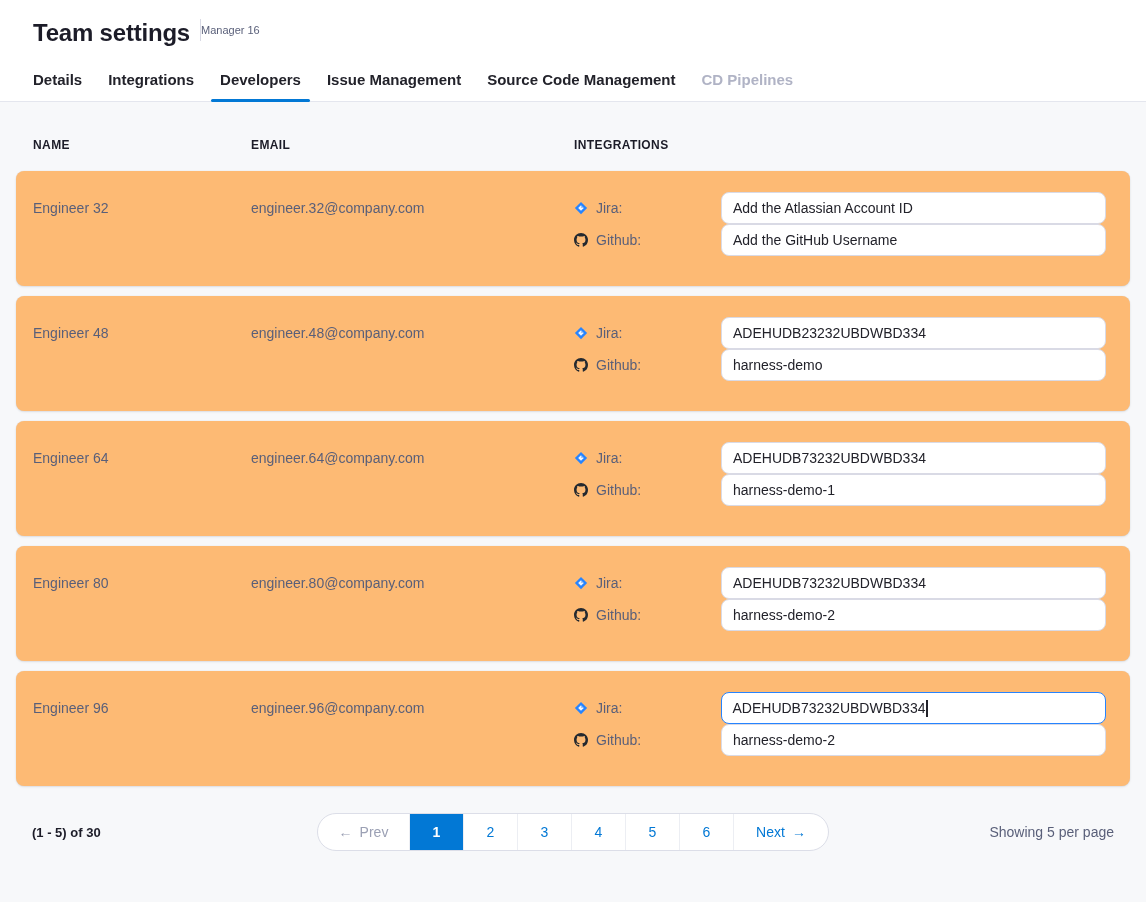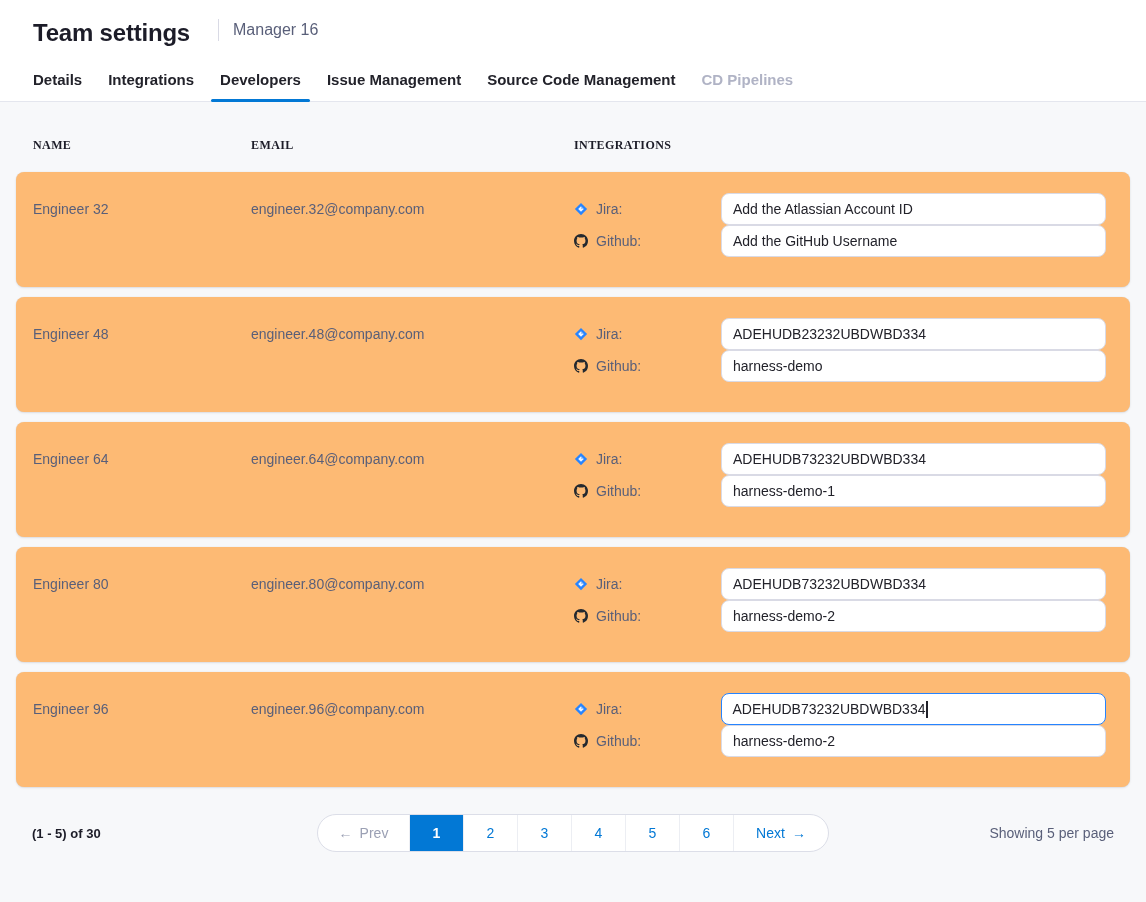--- a/index.html
+++ b/index.html
@@ -18,24 +18,23 @@
     padding: 19px 24px 0 33px;
   }
   .title-line { display: flex; align-items: flex-start; }
   .page-title {
     font-size: 24px;
     font-weight: 700;
     color: #1c1c28;
     letter-spacing: -0.2px;
   }
   .page-subtitle {
-    margin-left: 28px;
-    padding-left: 14px;
+    margin-left: 10px;
     border-left: 1px solid #d9dae5;
-    font-size: 16px;
+    font-size: 11px;
     color: #595f79;
     line-height: 22px;
   }
 
   
   .tabs {
     background: #ffffff;
     display: flex;
     align-items: flex-start;
     padding: 18px 24px 0 24px;
@@ -68,21 +67,20 @@
     grid-template-columns: 218px 323px 1fr;
   }
   .thead {
     padding: 36px 24px 19px 17px;
   }
   .thead .col {
     font-size: 12px;
     font-weight: 700;
     letter-spacing: 0.4px;
     color: #1c1c28;
-    font-family: Liberation Serif, serif;
   }
   .card {
     background: #fdba74;
     border-radius: 8px;
     box-shadow: 0 0 1px rgba(40,41,61,0.12), 0 1px 2px rgba(96,97,112,0.16);
     padding: 21px 24px 21px 17px;
     margin-bottom: 10px;
     min-height: 115px;
   }
   .cell-text {

